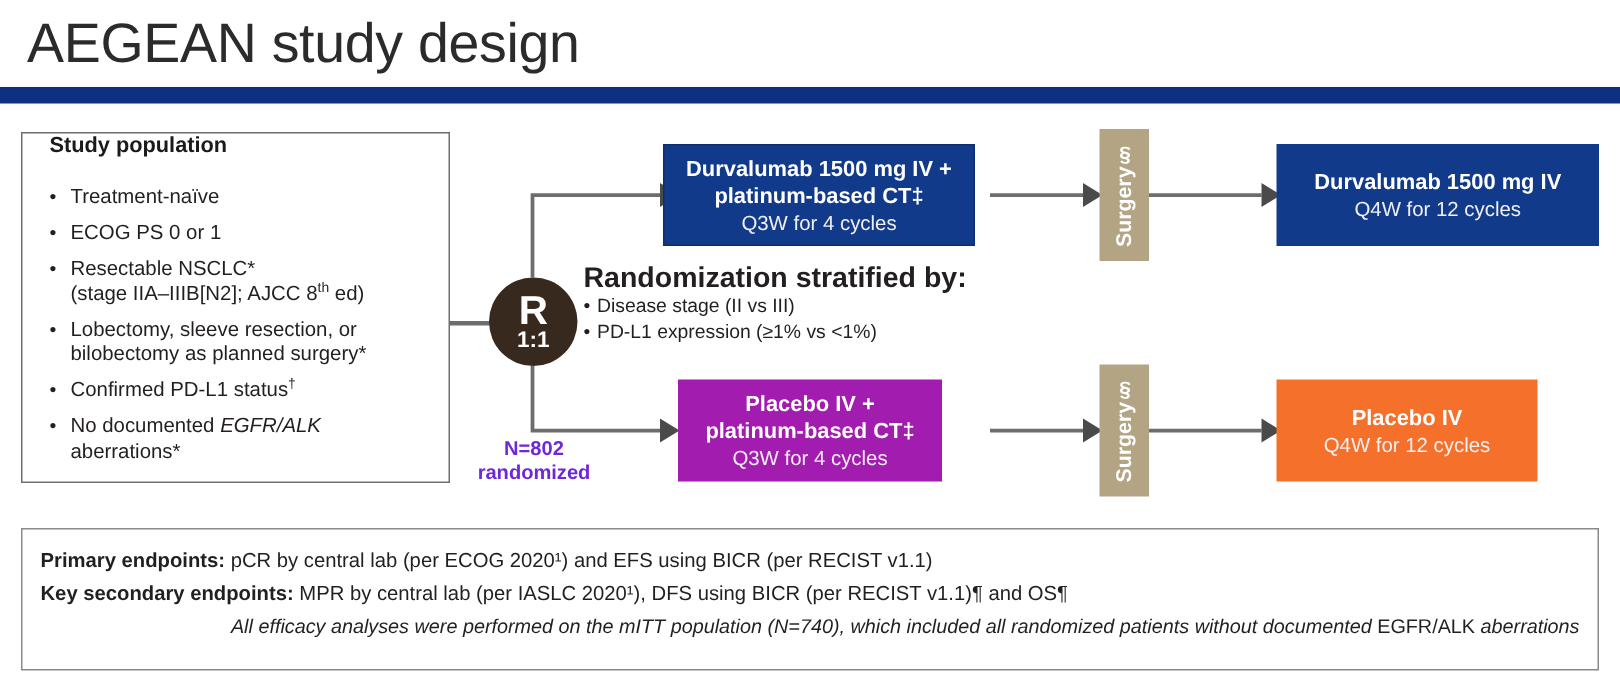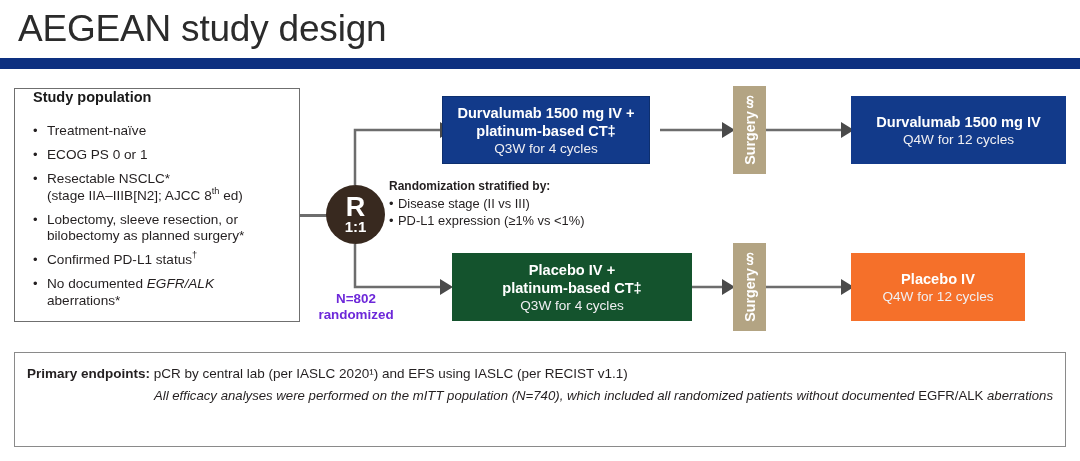--- a/index.html
+++ b/index.html
@@ -73,38 +73,38 @@
     position:absolute; left:304px; top:291px;
     width:104px; text-align:center;
     font-size:13.4px; font-weight:bold; line-height:16px; color:#6d28d9;
   }
 
   
   #connectors{position:absolute;left:0;top:0;width:1080px;height:461px;}
 
   
   #strat-block{position:absolute; left:389px; top:177px; width:300px;}
-  #strat-title{font-size:12px;font-weight:bold;color:#231f20;line-height:18px;}
+  #strat-title{font-size:19px;font-weight:bold;color:#231f20;line-height:18px;}
   .strat-item{font-size:12.9px;color:#231f20;line-height:17px;padding-left:9px;position:relative;}
   .strat-item .bullet{position:absolute;left:0;top:0;}
 
   
   .arm-box{
     position:absolute; box-sizing:border-box;
     display:flex; flex-direction:column;
     align-items:center; justify-content:center;
     text-align:center; color:#ffffff;
   }
   .arm-line1{font-size:14.6px;font-weight:bold;line-height:18px;}
   .arm-line2{font-size:13.6px;font-weight:normal;line-height:17px;color:#f0eff2;}
 
   #arm-blue-induction{left:442px; top:96px; width:208px; height:68px;
       background:#123a8a; border:1.5px solid #0d2f6e;}
-  #arm-orange-induction{left:452px; top:253px; width:240px; height:68px;
-      background:#14532d;}
+  #arm-orange-induction{left:452px; top:253px; width:176px; height:68px;
+      background:#a21caf;}
   #arm-blue-adjuvant{left:851px; top:96px; width:215px; height:68px;
       background:#123a8a;}
   #arm-orange-adjuvant{left:851px; top:253px; width:174px; height:68px;
       background:#f5702a;}
 
   
   .surgery-box{
     position:absolute; width:33px; height:88px;
     background:#b3a483;
     display:flex; align-items:center; justify-content:center;
@@ -242,20 +242,23 @@
 
   <div class="surgery-box" id="surgery-upper">
     <span class="surgery-label">Surgery§</span>
   </div>
   <div class="surgery-box" id="surgery-lower">
     <span class="surgery-label">Surgery§</span>
   </div>
 
   <div id="endpoints-box">
     <div class="ep-line">
-      <b>Primary endpoints:</b><span> pCR by central lab (per IASLC 2020¹) and EFS using IASLC (per RECIST v1.1)</span>
+      <b>Primary endpoints:</b><span> pCR by central lab (per ECOG 2020¹) and EFS using BICR (per RECIST v1.1)</span>
+    </div>
+    <div class="ep-line">
+      <b>Key secondary endpoints:</b><span> MPR by central lab (per IASLC 2020¹), DFS using BICR (per RECIST v1.1)¶ and OS¶</span>
     </div>
     <div id="ep-note">
       <span>All efficacy analyses were performed on the mITT population (N=740), which included all randomized patients without documented </span><span class="upright">EGFR/ALK</span><span> aberrations</span>
     </div>
   </div>
 
 </div>
 
 </body></html>

